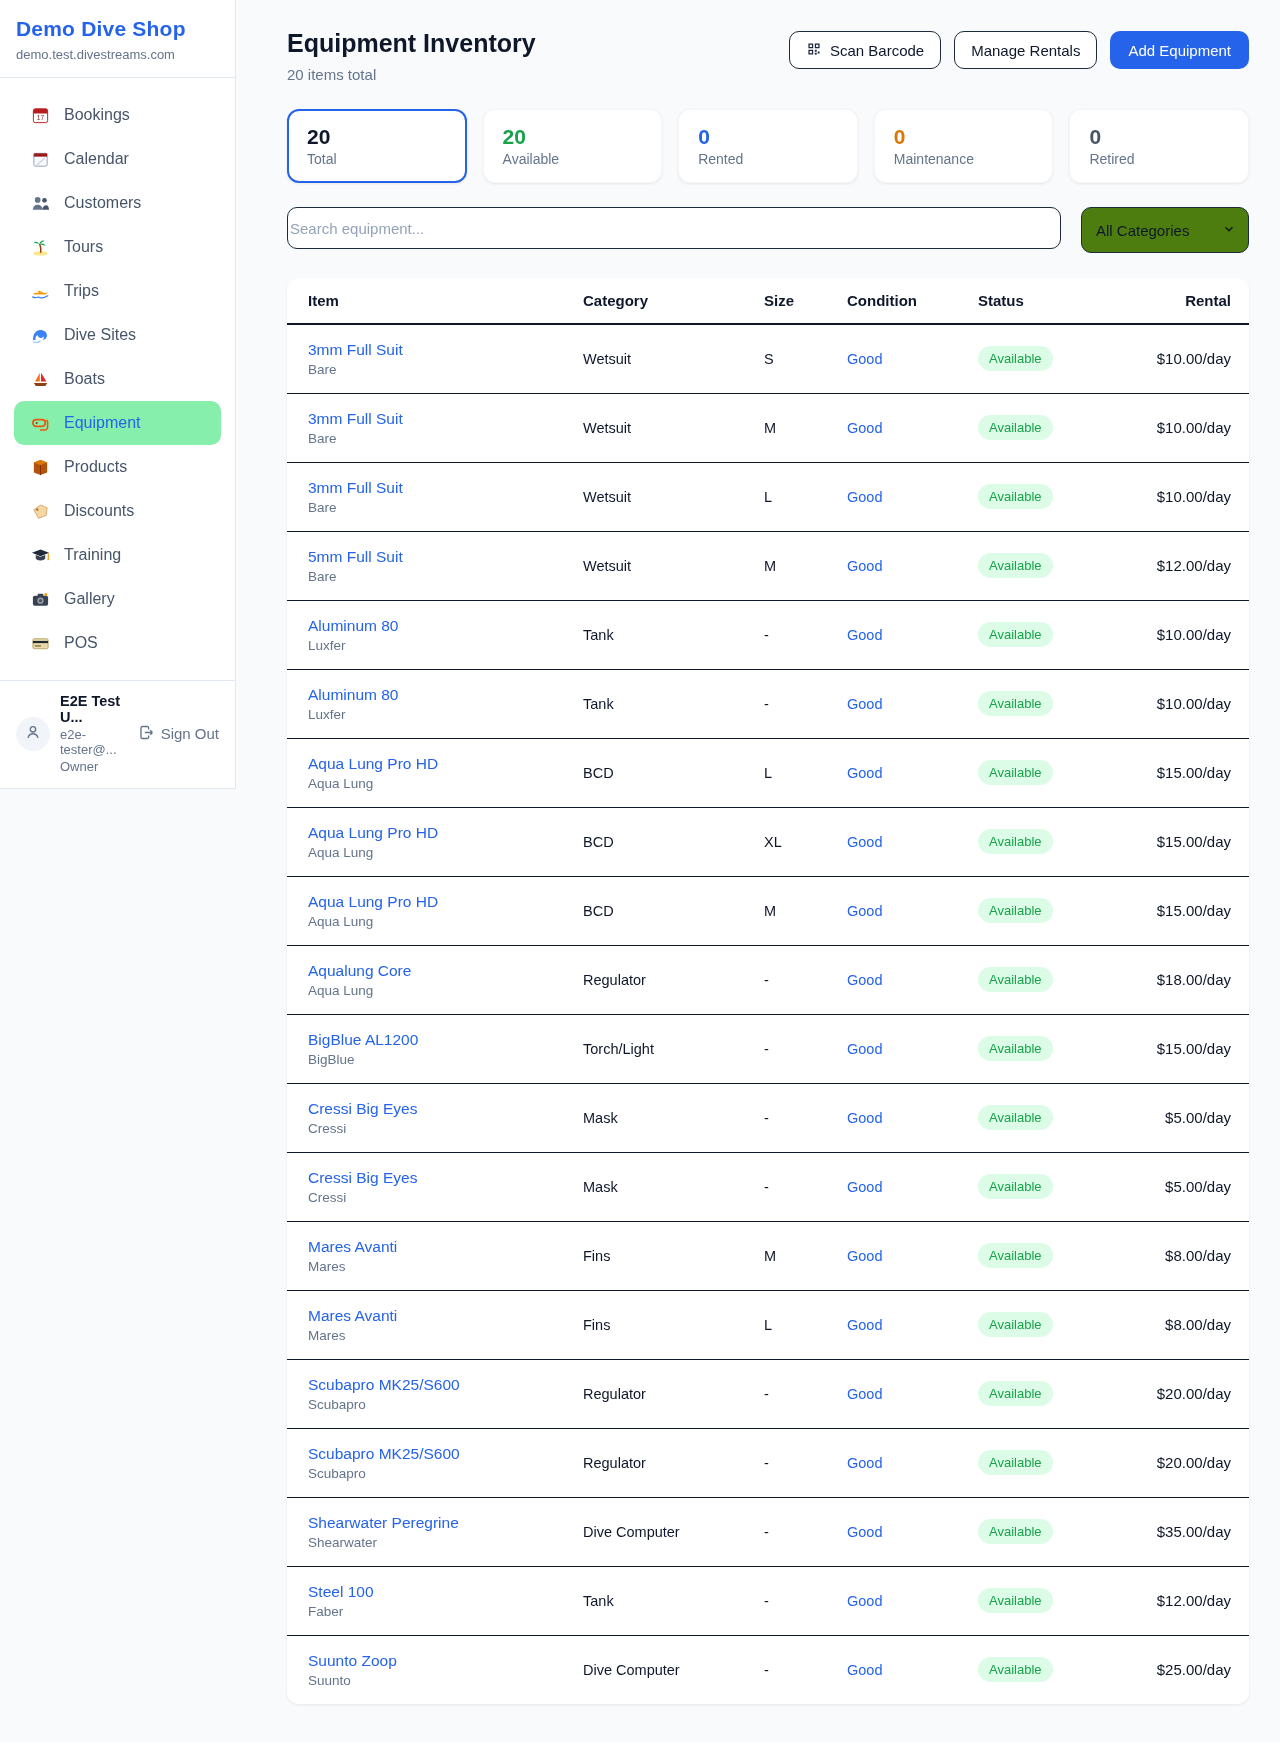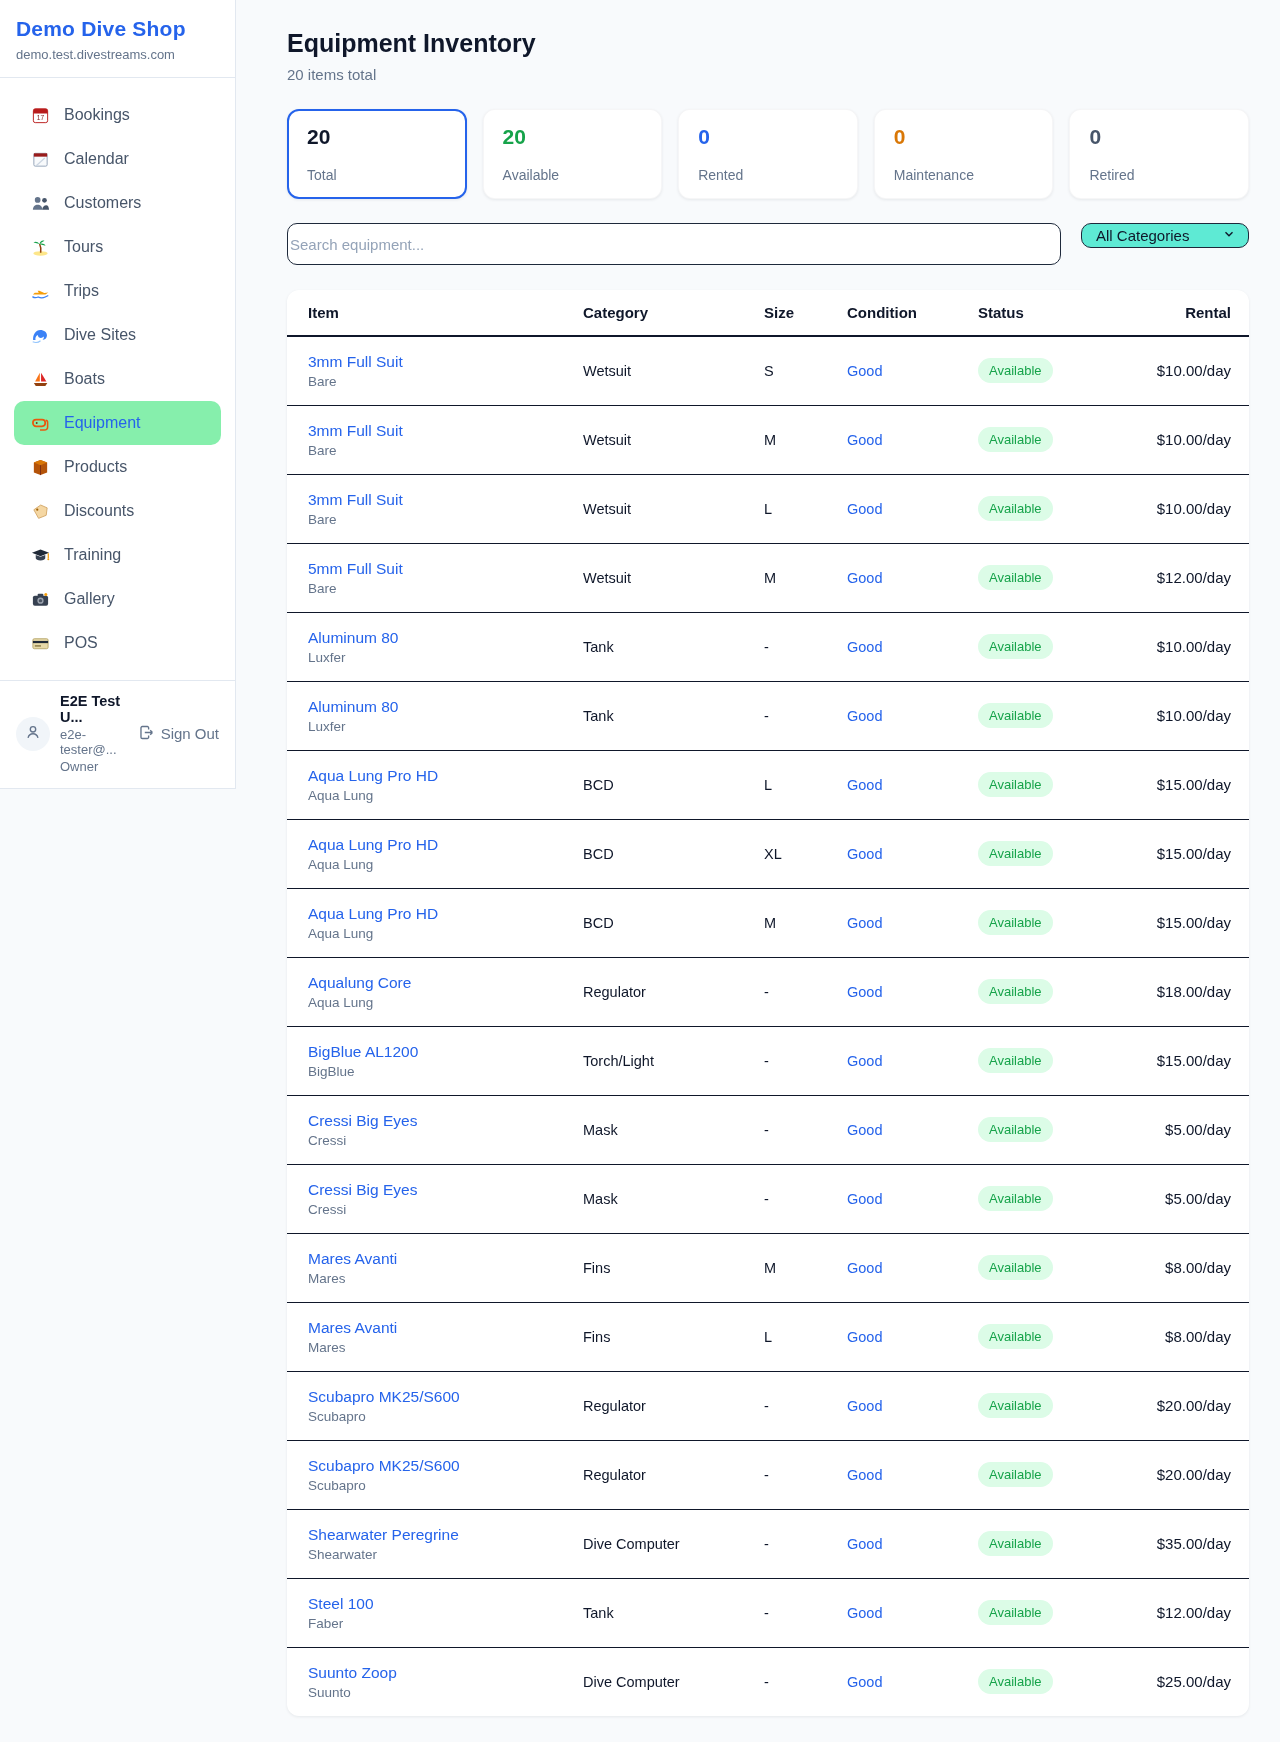--- a/index.html
+++ b/index.html
@@ -60,32 +60,32 @@
 
   
   .stats { display:flex; gap:16px; margin-top:26px; }
   .stat-card {
     flex:1 1 0; background:#fff; border-radius:12px; padding:15px 19px;
     box-shadow:0 1px 3px rgba(15,23,42,.08); border:1px solid rgba(15,23,42,.04);
     cursor:pointer;
   }
   .stat-card.active { border:2px solid #2563eb; padding:14px 18px; }
   .stat-value { font-size:21px; font-weight:700; }
-  .stat-label { margin-top:18px; font-size:14px; color:#64748b; }
+  .stat-label { margin-top:2px; font-size:14px; color:#64748b; }
 
   
   .filters { display:flex; gap:20px; margin-top:24px; }
   .search-input {
     flex:1 1 auto; height:42px; background:#fff; border:1px solid #1e293b;
     border-radius:10px; padding:0 2px; font-size:15px; color:#0f172a;
     font-family:"Liberation Sans","DejaVu Sans",sans-serif; outline:none;
   }
   .search-input::placeholder { color:#94a3b8; }
   .select-box {
-    width:168px; height:25px; background:#5eead4; border:1px solid #1e293b; border-radius:10px;
+    width:168px; height:46px; background:#4d7c0f; border:1px solid #1e293b; border-radius:10px;
     display:flex; align-items:center; justify-content:space-between;
     padding:0 12px 0 14px; font-size:15px; cursor:pointer; flex:0 0 168px;
   }
   .select-box svg { width:14px; height:14px; }
 
   
   .table-card {
     margin:25px 0 29px; background:#fff; border-radius:12px; overflow:hidden;
     box-shadow:0 1px 3px rgba(15,23,42,.08);
   }
@@ -291,20 +291,39 @@
     </div>
   </aside>
 
   <main class="main">
 
     <div class="page-header">
       <div>
         <h1 class="page-title">Equipment Inventory</h1>
         <div class="page-subtitle">20 items total</div>
       </div>
+      <div class="header-actions">
+        <button class="btn">
+          <span><svg viewBox="0 0 20 20" fill="#1e293b">
+                <path d="M3 3h6v6H3zm1.6 1.6v2.8h2.8V4.6z"></path>
+                <path d="M11 3h6v6h-6zm1.6 1.6v2.8h2.8V4.6z"></path>
+                <path d="M3 11h6v6H3zm1.6 1.6v2.8h2.8v-2.8z"></path>
+                <rect x="11" y="11" width="2.4" height="2.4"></rect>
+                <rect x="14.6" y="13.2" width="2.4" height="2.4"></rect>
+                <rect x="11" y="14.6" width="2.4" height="2.4"></rect>
+              </svg></span>
+          <span>Scan Barcode</span>
+        </button>
+        <button class="btn">
+          <span>Manage Rentals</span>
+        </button>
+        <button class="btn primary">
+          <span>Add Equipment</span>
+        </button>
+      </div>
     </div>
 
     <div class="stats">
 
         <div class="stat-card active">
           <div class="stat-value" style="color: rgb(15, 23, 42);">20</div>
           <div class="stat-label">Total</div>
         </div>
 
         <div class="stat-card">

